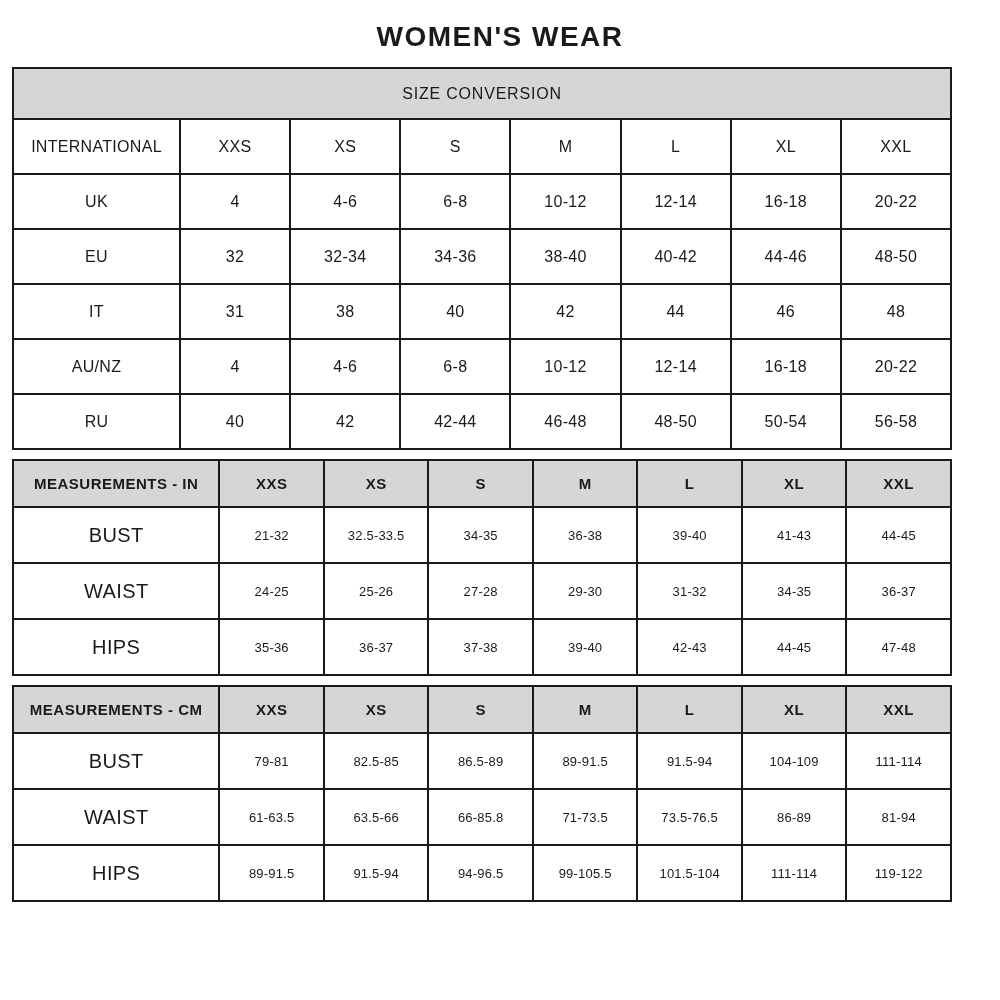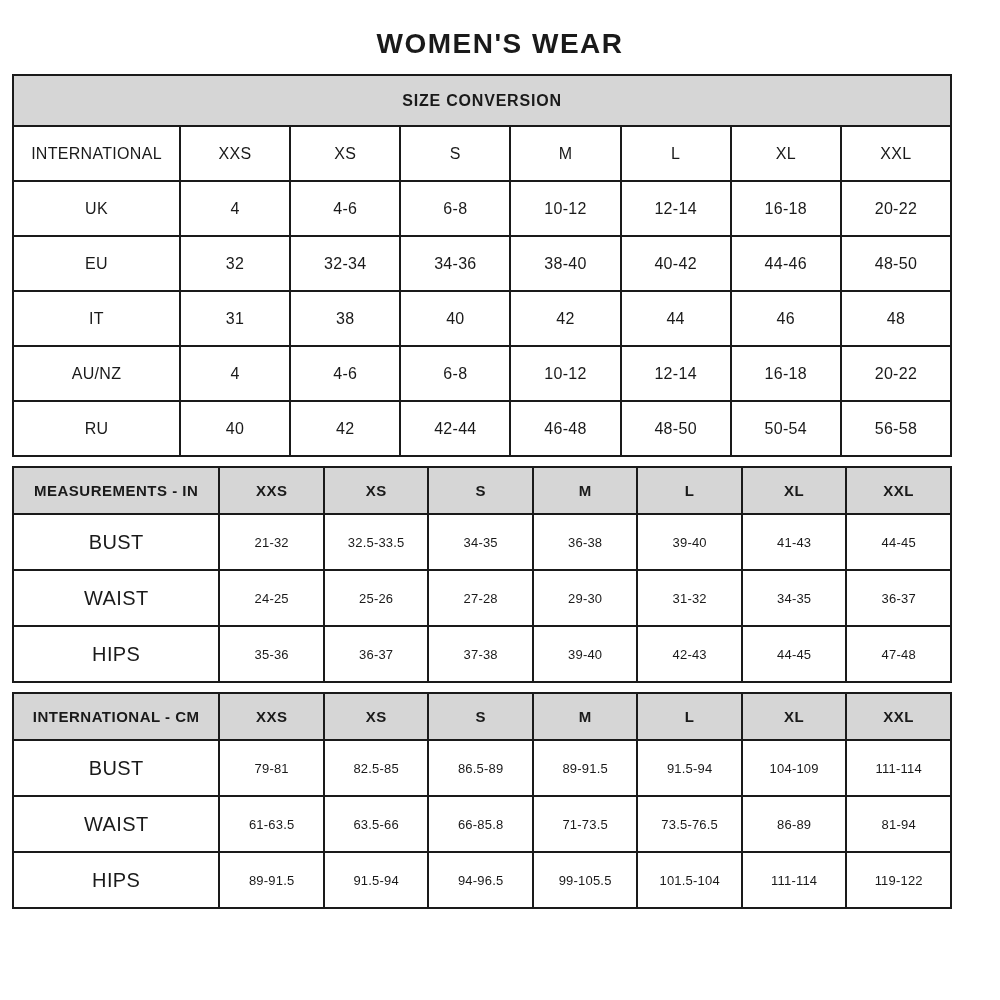--- a/index.html
+++ b/index.html
@@ -6,22 +6,22 @@
     margin: 0;
     padding: 0;
     background: #ffffff;
     width: 1000px;
     height: 1000px;
     font-family: "Liberation Sans", sans-serif;
     color: #1a1a1a;
   }
   .page {
     width: 976px;
-    margin: 0 auto;
-    padding-top: 28px;
+    margin: 8px auto;
+    padding-top: 13px;
   }
   .title {
     margin: 0 0 14px 0;
     text-align: center;
     font-size: 28px;
     font-weight: bold;
     letter-spacing: 1.5px;
   }
   table {
     width: 940px;
@@ -35,21 +35,21 @@
     vertical-align: middle;
     padding: 0 2px;
     overflow: hidden;
   }
   .gray { background: var(--header-bg, #d6d6d6); }
 
   
   .conversion thead th.merged {
     height: 49px;
     font-size: 16px;
-    font-weight: bold;
+    font-weight: normal;
     letter-spacing: 0.8px;
   }
   .conversion tbody tr { height: 55px; border-radius: 15px; }
   .conversion tbody td { font-size: 16px; font-weight: normal; letter-spacing: 0.3px; }
 
   
   .meas thead tr { height: 47px; }
   .meas thead th { font-size: 15px; font-weight: bold; letter-spacing: 0.5px; }
   .meas tbody tr { height: 56px; }
   .meas td.label { font-size: 20px; letter-spacing: 0.4px; }
@@ -205,21 +205,21 @@
       <col style="width:11.14%">
         <col style="width:11.14%">
         <col style="width:11.14%">
       <col style="width:11.14%">
         <col style="width:11.14%">
         <col style="width:11.14%">
       <col style="width:11.14%">
     </colgroup>
     <thead>
       <tr>
-        <th class="gray">INTERNATIONAL - CM</th>
+        <th class="gray">MEASUREMENTS - CM</th>
       <th class="gray">XXS</th>
           <th class="gray">XS</th>
           <th class="gray">S</th>
           <th class="gray">M</th>
           <th class="gray">L</th>
           <th class="gray">XL</th>
           <th class="gray">XXL</th>
         </tr>
     </thead>
     <tbody>

